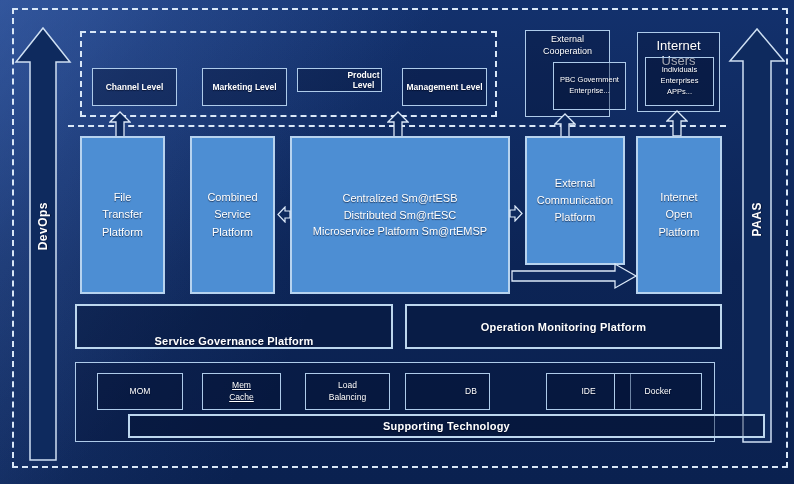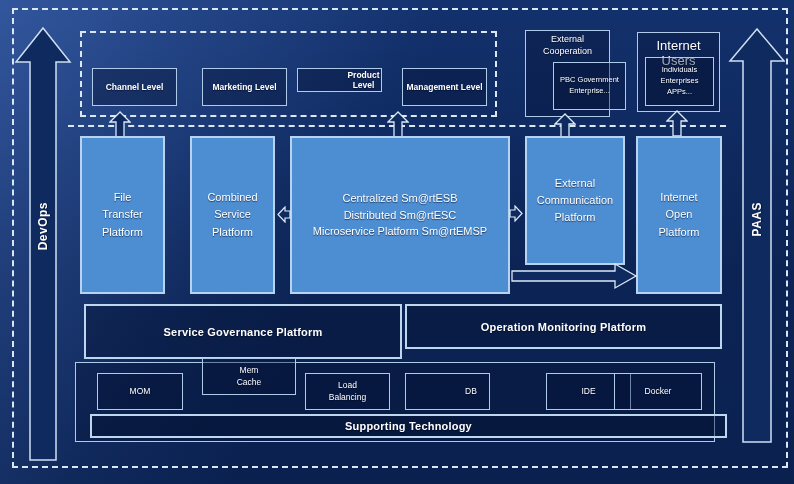--- a/index.html
+++ b/index.html
@@ -25,21 +25,21 @@
   .box-light{background:#4d8ed3;border:2px solid #b7d3ef;}
 
   .lvl-label{font-size:8.5px;font-weight:bold;}
   .grp-title{font-size:9px;line-height:1.3;}
   .grp-title-bold{font-size:13px;font-weight:normal;}
   .grp-body{font-size:7.5px;line-height:1.45;}
   .plat-label{font-size:11px;line-height:1.55;}
   .esb-label{font-size:11px;line-height:1.5;}
   .gov-label{font-size:11px;font-weight:600;letter-spacing:0.2px;}
   .tech-label{font-size:8.5px;line-height:1.35;}
-  .st-label{font-size:11px;font-weight:bold;letter-spacing:0.2px;}
+  .st-label{font-size:11px;font-weight:bold;letter-spacing:0.2px;margin-left:38px;}
 
   .rail-label{
     writing-mode:vertical-rl;transform:rotate(180deg);
     font-size:12px;font-weight:bold;letter-spacing:0.5px;
     text-shadow:0 1px 1px rgba(0,5,25,0.6);
   }
   svg{display:block;}
 </style>
 </head>
 <body>
@@ -139,33 +139,33 @@
   <svg class="abs" style="left:277px;top:206px;" width="14" height="17" viewBox="0 0 14 17">
     <polygon points="1,8.5 8,1 8,5 13,5 13,12 8,12 8,16" fill="#0e2a5e" stroke="#dce9f8" stroke-width="1.2"></polygon>
   </svg>
   <svg class="abs" style="left:509px;top:205px;" width="14" height="17" viewBox="0 0 14 17">
     <polygon points="13,8.5 6,1 6,5 1,5 1,12 6,12 6,16" fill="#0e2a5e" stroke="#dce9f8" stroke-width="1.2"></polygon>
   </svg>
   <svg class="abs" style="left:511px;top:262px;" width="127" height="28" viewBox="0 0 127 28">
     <polygon points="1,9 104,9 104,2 125,14 104,26 104,19 1,19" fill="#0e2a5e" stroke="#dce9f8" stroke-width="1.3"></polygon>
   </svg>
 
-  <div class="abs box-dark-thick center shadowed gov-label" style="left:84px;top:304px;width:318px;height:55px;">
+  <div class="abs box-dark-thick center shadowed gov-label" style="left:75px;top:304px;width:318px;height:45px;align-items:flex-end;">
     <span>Service Governance Platform</span>
   </div>
   <div class="abs box-dark-thick center shadowed gov-label" style="left:405px;top:304px;width:317px;height:45px;">
     <span>Operation Monitoring Platform</span>
   </div>
 
   <div class="abs box-dark" style="left:75px;top:362px;width:640px;height:80px;"></div>
 
   <div class="abs box-dark center shadowed tech-label pre" style="left:97px;top:373px;width:86px;height:37px;">
     <span>MOM</span>
   </div>
-  <div class="abs box-dark center shadowed tech-label pre" style="left:202px;top:358px;width:94px;height:37px;">
+  <div class="abs box-dark center shadowed tech-label pre" style="left:202px;top:373px;width:79px;height:37px;text-decoration:underline;">
     <span>Mem
 Cache</span>
   </div>
   <div class="abs box-dark center shadowed tech-label pre" style="left:305px;top:373px;width:85px;height:37px;">
     <span>Load
 Balancing</span>
   </div>
   <div class="abs box-dark center shadowed tech-label pre" style="left:405px;top:373px;width:85px;height:37px;padding-left:47px;">
     <span>DB</span>
   </div>

